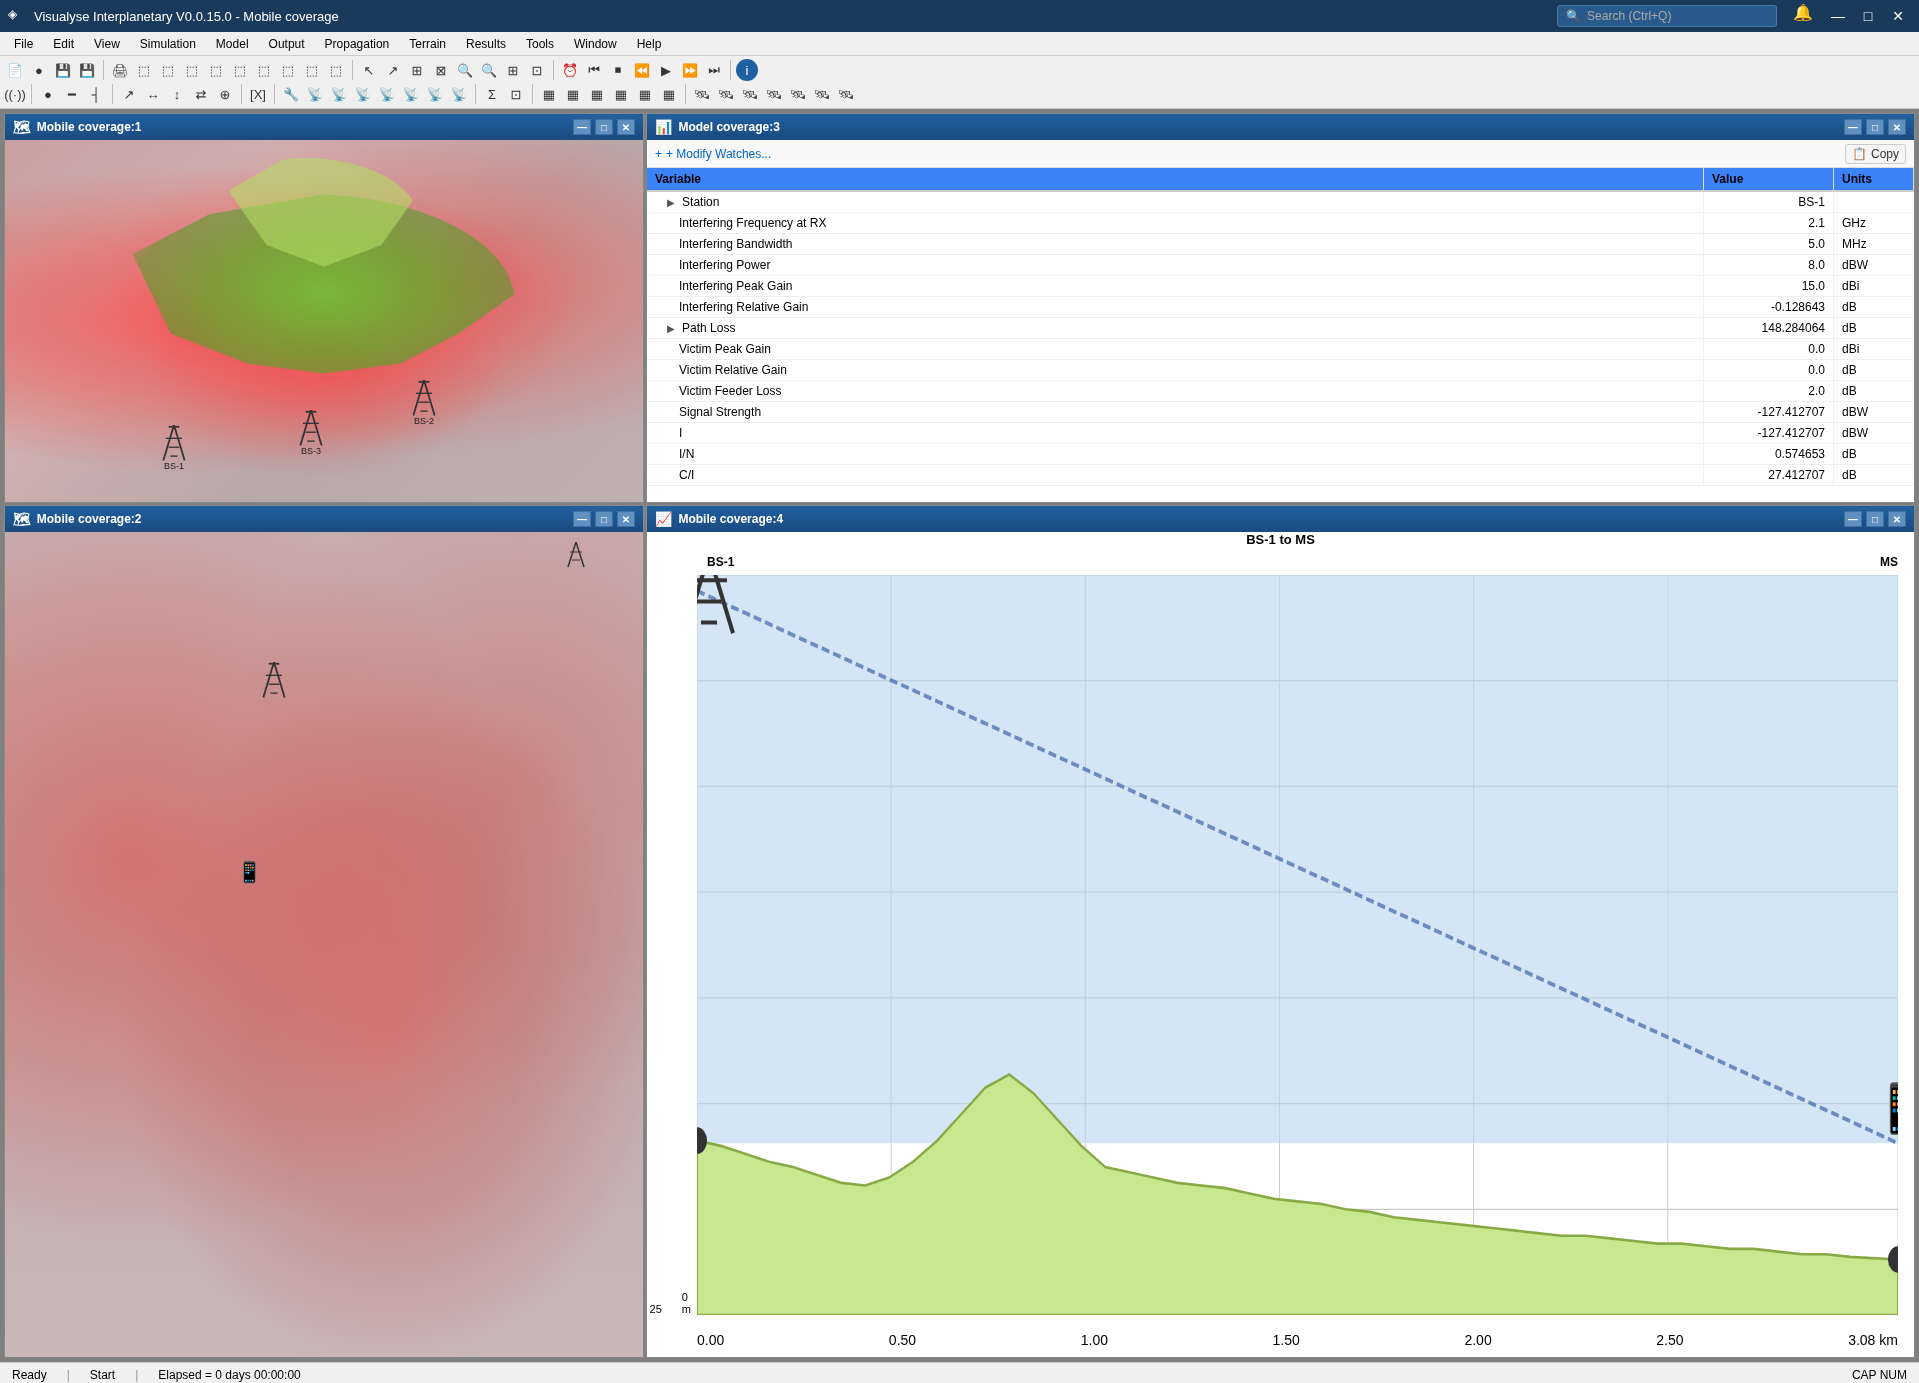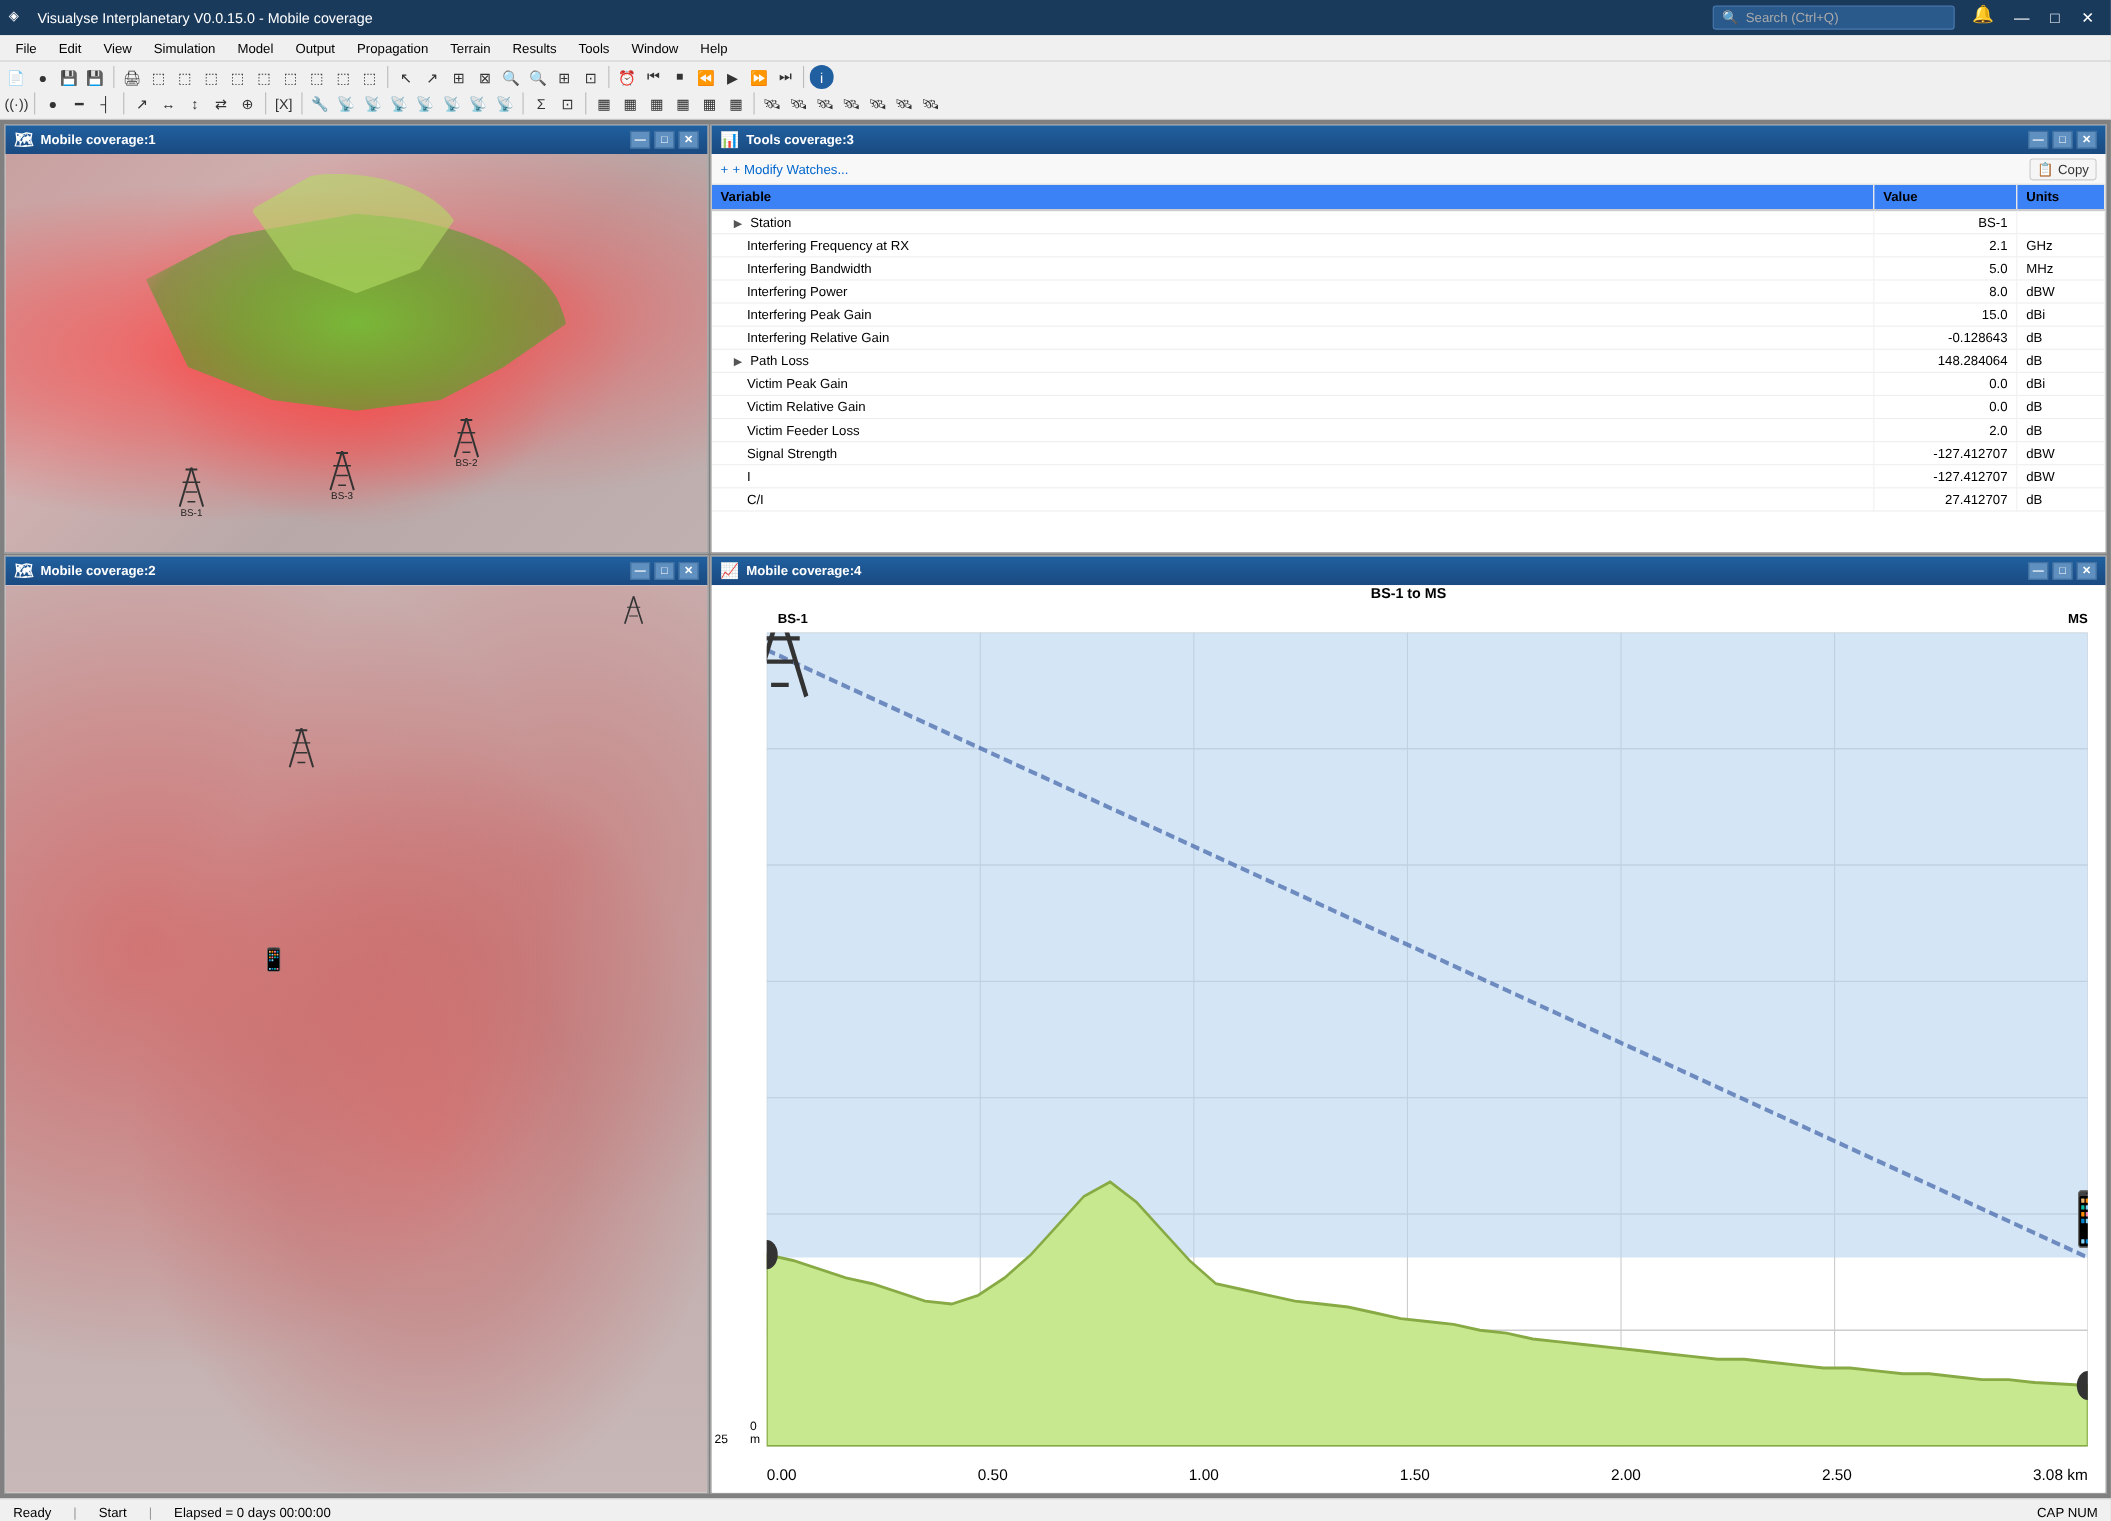--- a/index.html
+++ b/index.html
@@ -434,21 +434,21 @@
           <span style="font-size:9px;color:#222;margin-top:-4px;">BS-3</span>
         </div>
 
       </div>
     </div>
   </div>
 
   <div class="panel" style="grid-row:1;grid-column:2;">
     <div class="panel-title">
       <span style="font-size:14px;">📊</span>
-      <span>Tools coverage:3</span>
+      <span>Model coverage:3</span>
       <div class="panel-controls">
         <div class="panel-btn">—</div>
         <div class="panel-btn">□</div>
         <div class="panel-btn">✕</div>
       </div>
     </div>
     <div class="panel-content data-panel">
       <div class="watches-bar">
         <span class="modify-watches">
           <span>+</span>
@@ -527,20 +527,25 @@
             </tr>
             <tr class="indent-2">
               <td>Signal Strength</td>
               <td class="value-col">-127.412707</td>
               <td>dBW</td>
             </tr>
             <tr class="indent-2">
               <td>I</td>
               <td class="value-col">-127.412707</td>
               <td>dBW</td>
+            </tr>
+            <tr class="indent-2">
+              <td>I/N</td>
+              <td class="value-col">0.574653</td>
+              <td>dB</td>
             </tr>
             <tr class="indent-2">
               <td>C/I</td>
               <td class="value-col">27.412707</td>
               <td>dB</td>
             </tr>
 
           </tbody>
         </table>
       </div>

